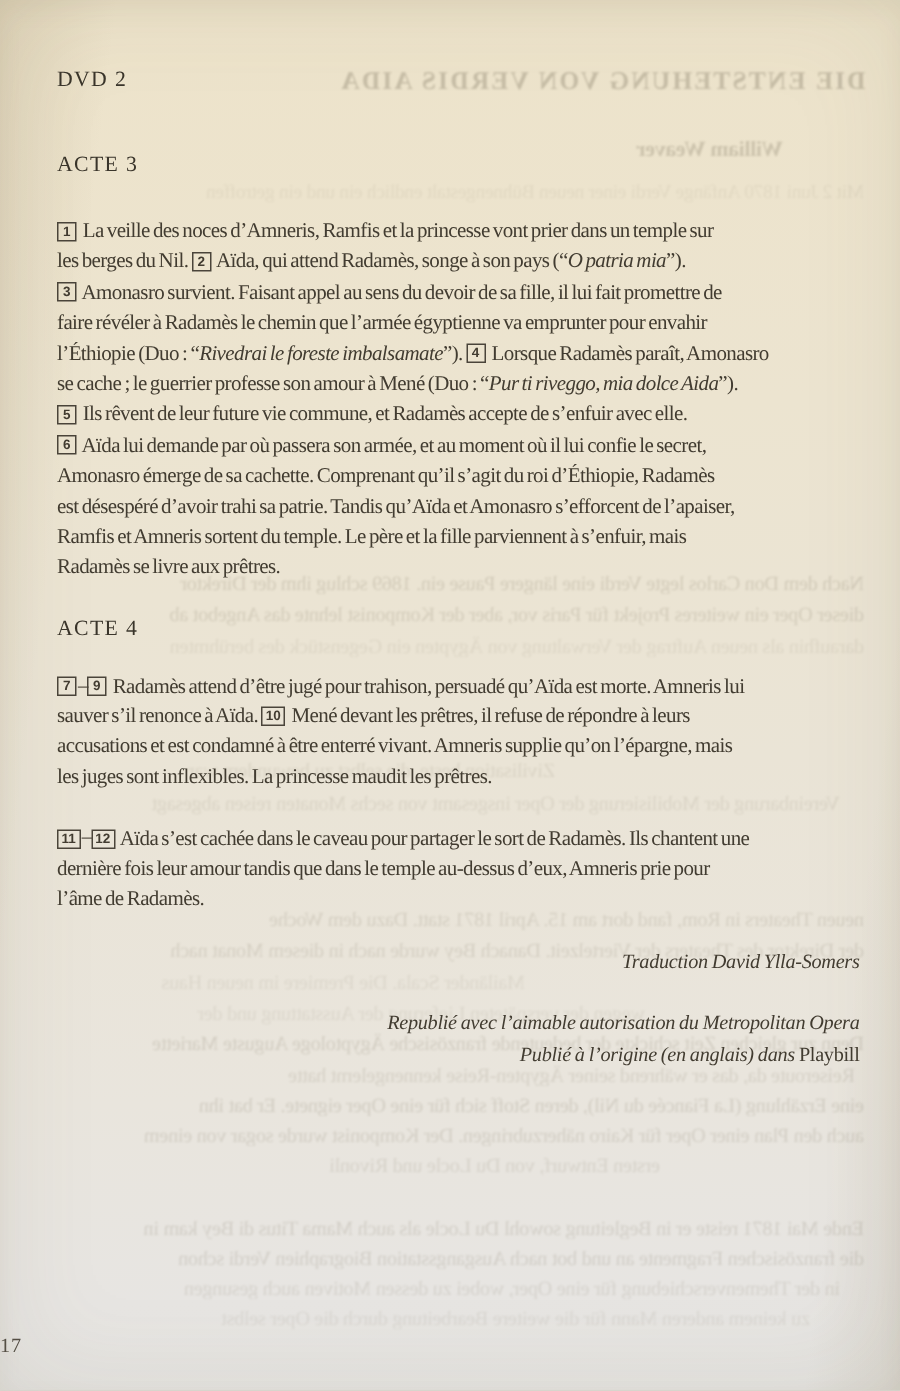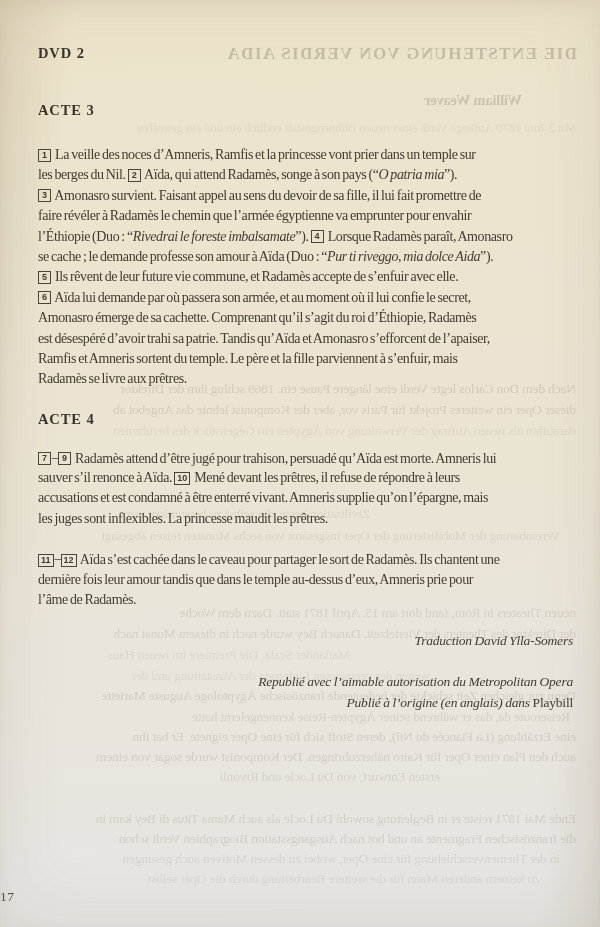--- a/index.html
+++ b/index.html
@@ -20,21 +20,21 @@
   #ghost{position:absolute;inset:0;pointer-events:none;}
   .gline{
     position:absolute;transform:scaleX(-1);filter:blur(0.7px);
     white-space:nowrap;overflow:hidden;color:#6f6651;
     font-family:"Liberation Serif","DejaVu Serif",serif;
     letter-spacing:-0.2px;
   }
   
   #content{position:absolute;left:38px;right:27px;top:44px;}
   .dvd-head,.acte{
-    font-weight:bold;font-size:14.5px;letter-spacing:0.9px;color:#3a352b;
+    font-weight:normal;font-size:14.5px;letter-spacing:0.9px;color:#3a352b;
     height:18px;line-height:18px;white-space:nowrap;
   }
   .acte{margin-top:27px;margin-bottom:26px;}
   #sections .acte{margin-top:18px;margin-bottom:20px;}
   #sections > .acte:first-child{margin-top:39px;margin-bottom:26px;}
   .para{margin:0 0 20px 0;}
   .tline{
     font-size:14px;line-height:20.4px;height:20.4px;white-space:nowrap;
     letter-spacing:-0.4px;word-spacing:-1px;color:#423c31;
   }
@@ -87,21 +87,21 @@
   <div id="content">
     <div class="dvd-head">DVD 2</div>
     <div id="sections">
         <div class="acte">ACTE 3</div>
         <div class="para">
           <div class="tline"><span class="chbox">1</span><span> La veille des noces d’Amneris, Ramfis et la princesse vont prier dans un temple sur</span></div>
           <div class="tline"><span>les berges du Nil. </span><span class="chbox">2</span><span> Aïda, qui attend Radamès, songe à son pays (“</span><span class="it">O patria mia</span><span>”).</span></div>
           <div class="tline"><span class="chbox">3</span><span> Amonasro survient. Faisant appel au sens du devoir de sa fille, il lui fait promettre de</span></div>
           <div class="tline"><span>faire révéler à Radamès le chemin que l’armée égyptienne va emprunter pour envahir</span></div>
           <div class="tline"><span>l’Éthiopie (Duo : “</span><span class="it">Rivedrai le foreste imbalsamate</span><span>”). </span><span class="chbox">4</span><span> Lorsque Radamès paraît, Amonasro</span></div>
-          <div class="tline"><span>se cache ; le demande professe son amour à Aïda (Duo : “</span><span class="it">Pur ti riveggo, mia dolce Aida</span><span>”).</span></div>
+          <div class="tline"><span>se cache ; le guerrier professe son amour à Mené (Duo : “</span><span class="it">Pur ti riveggo, mia dolce Aida</span><span>”).</span></div>
           <div class="tline"><span class="chbox">5</span><span> Ils rêvent de leur future vie commune, et Radamès accepte de s’enfuir avec elle.</span></div>
           <div class="tline"><span class="chbox">6</span><span> Aïda lui demande par où passera son armée, et au moment où il lui confie le secret,</span></div>
           <div class="tline"><span>Amonasro émerge de sa cachette. Comprenant qu’il s’agit du roi d’Éthiopie, Radamès</span></div>
           <div class="tline"><span>est désespéré d’avoir trahi sa patrie. Tandis qu’Aïda et Amonasro s’efforcent de l’apaiser,</span></div>
           <div class="tline"><span>Ramfis et Amneris sortent du temple. Le père et la fille parviennent à s’enfuir, mais</span></div>
           <div class="tline"><span>Radamès se livre aux prêtres.</span></div>
         </div>
         <div class="acte">ACTE 4</div>
         <div class="para">
           <div class="tline"><span class="chbox">7</span><span class="dashseg">–</span><span class="chbox">9</span><span> Radamès attend d’être jugé pour trahison, persuadé qu’Aïda est morte. Amneris lui</span></div>

